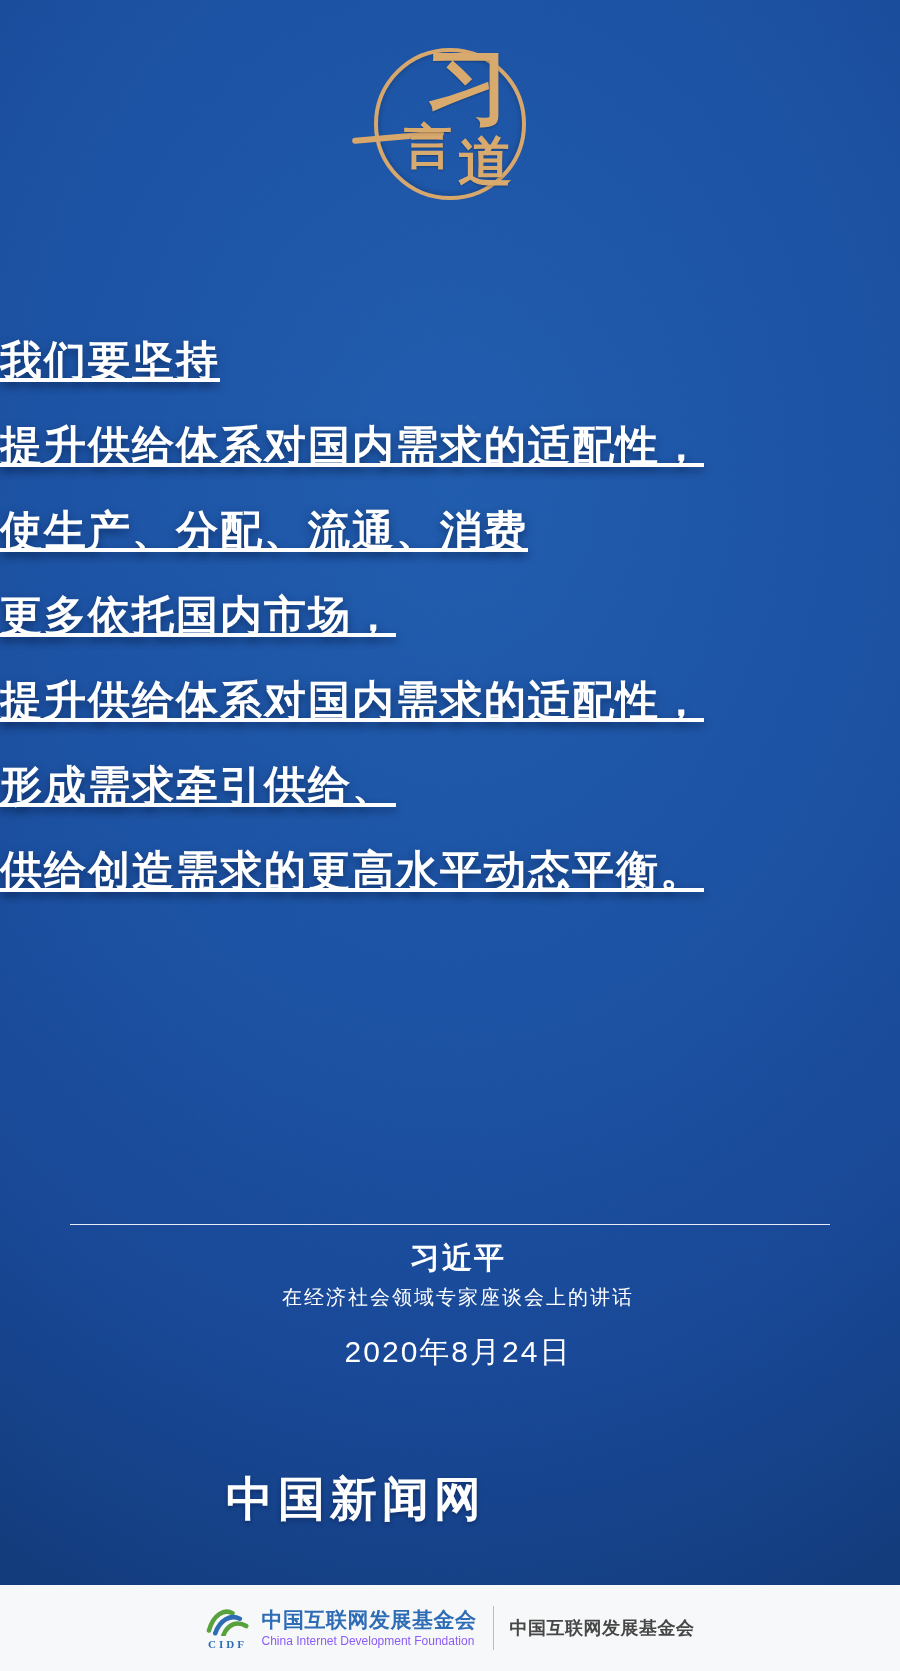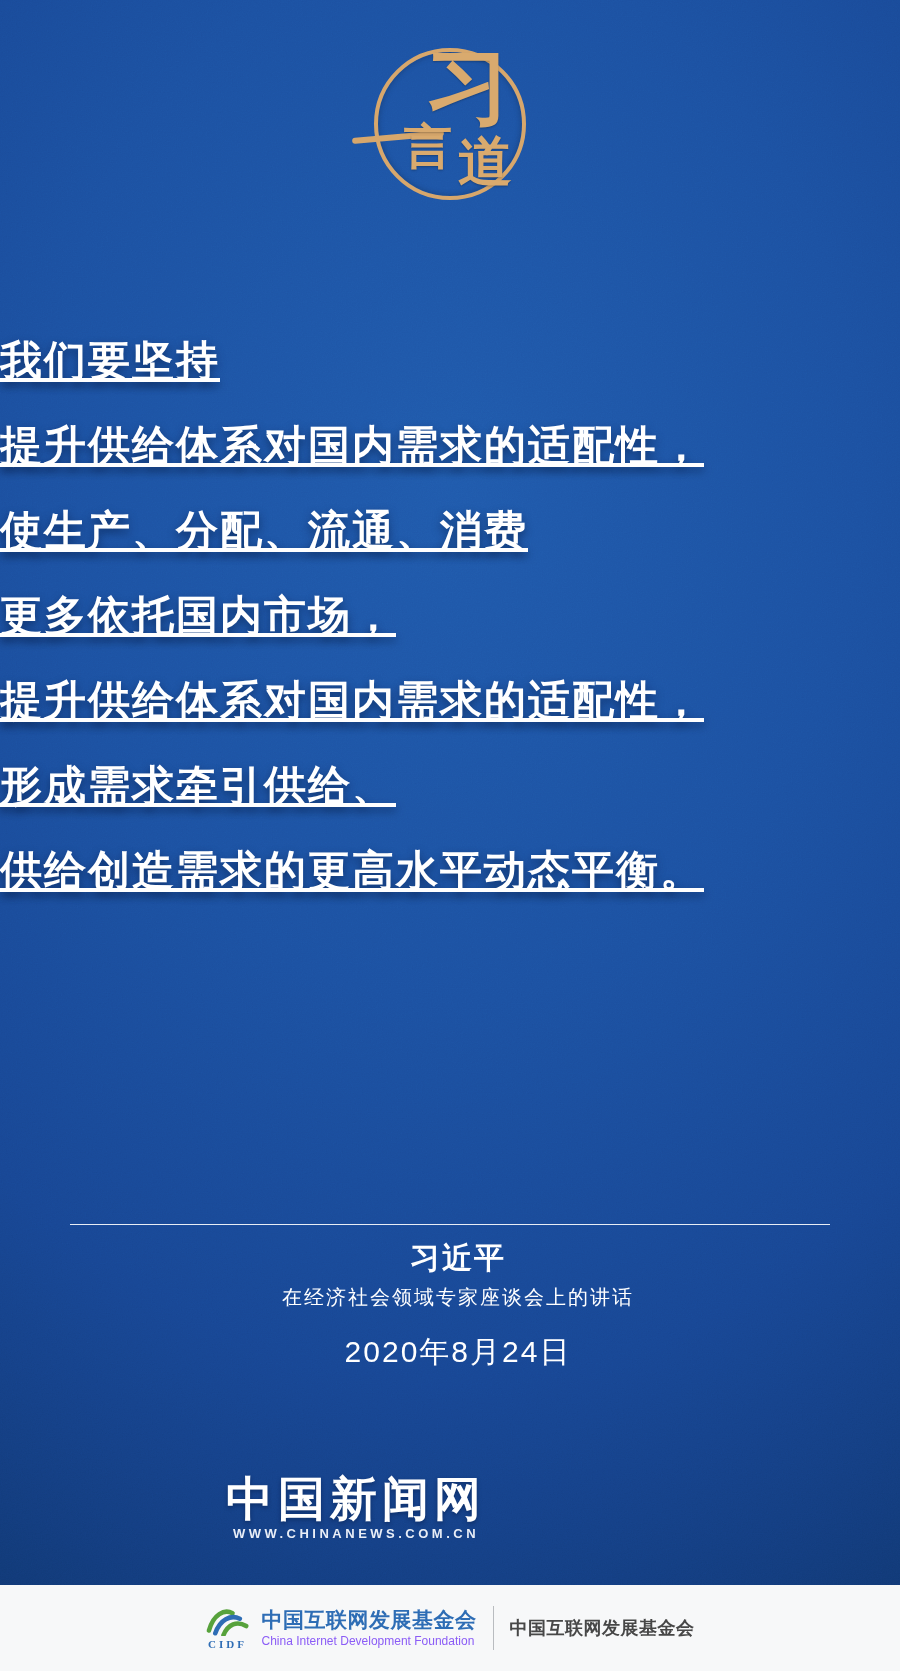--- a/index.html
+++ b/index.html
@@ -119,21 +119,20 @@
     <div class="quote-line">形成需求牵引供给、</div>
     <div class="quote-line">供给创造需求的更高水平动态平衡。</div>
   </div>
 
   <div class="divider"></div>
   <div class="attribution speaker">习近平</div>
   <div class="attribution occasion">在经济社会领域专家座谈会上的讲话</div>
   <div class="attribution speech-date">2020年8月24日</div>
 
   <div class="publisher publisher-name">中国新闻网</div>
-  <div class="publisher publisher-site">WWW.CHINANEWS.COM.CN</div>
 
   <div class="footer">
     <div class="footer-inner">
 
       <div class="cidf-badge">
         <svg width="44" height="30" viewBox="0 0 48 33" aria-hidden="true">
           <g fill="none" stroke-linecap="round">
             <path d="M3 27 C 8 9, 20 3, 29 8" stroke="#57a23c" stroke-width="5"></path>
             <path d="M10 30 C 15 15, 27 9, 37 14" stroke="#2e6db5" stroke-width="5"></path>
             <path d="M19 32 C 24 20, 34 16, 44 22" stroke="#57a23c" stroke-width="5"></path>

